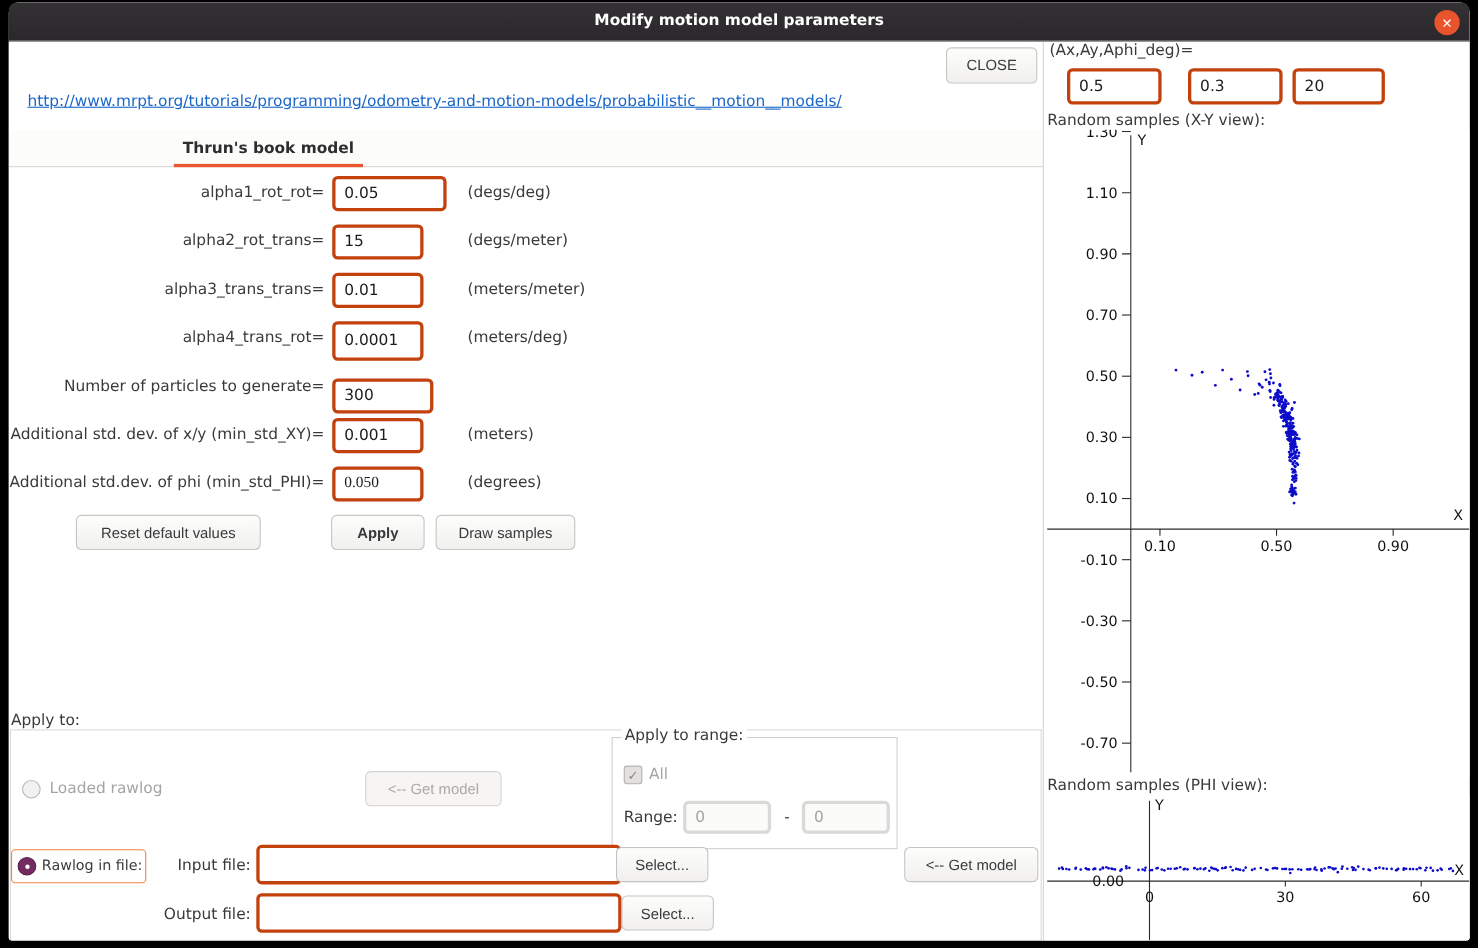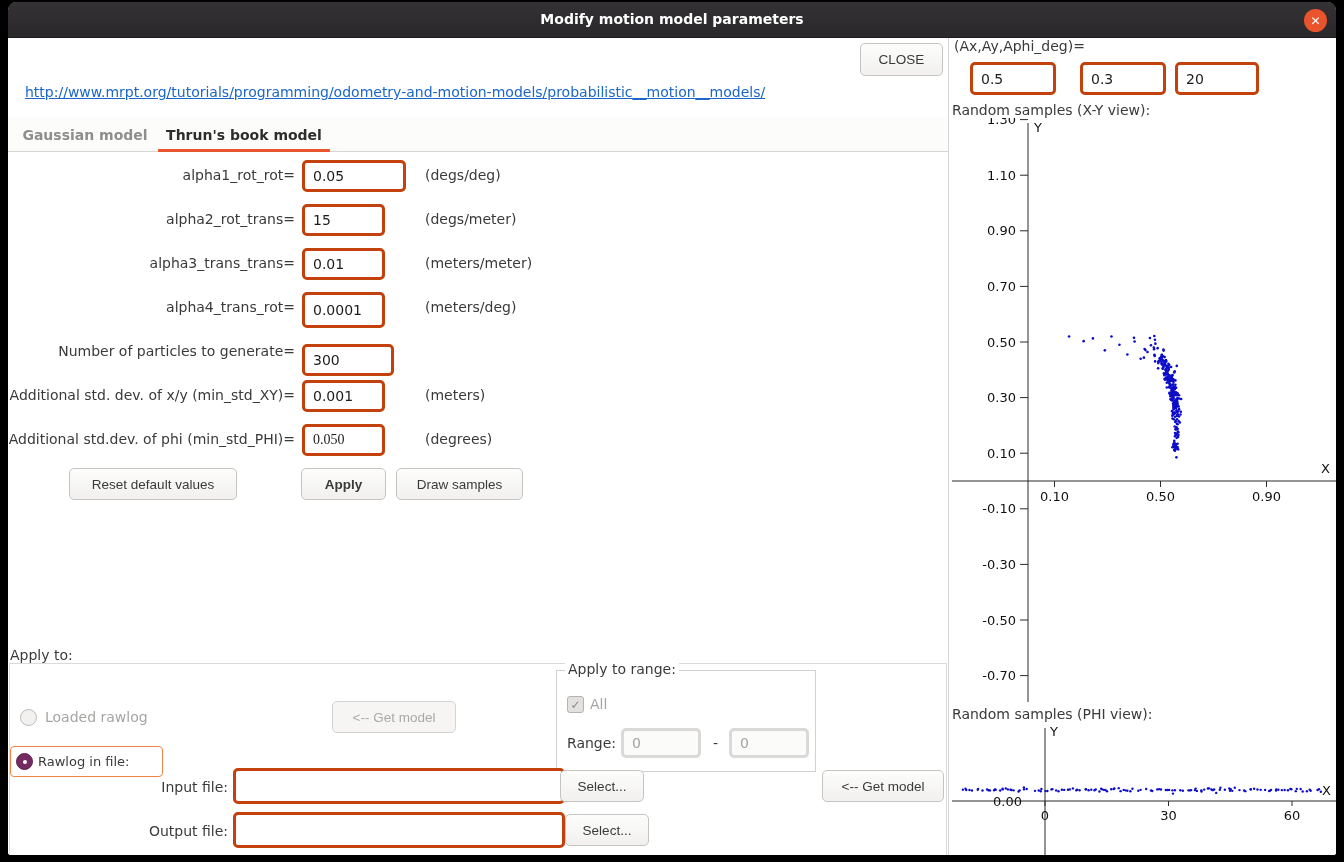--- a/index.html
+++ b/index.html
@@ -57,21 +57,20 @@
       </div>
     </div>
 
     <div class="content">
 
       <button class="btn" style="left:852px;top:5px;width:83px;height:33px;">CLOSE</button>
 
       <div class="link" style="left:17px;top:46px;">http://www.mrpt.org/tutorials/programming/odometry-and-motion-models/probabilistic__motion__models/</div>
 
       <div class="tabbar">
-        <div class="tab inactive" style="left:8px;width:138px;">Gaussian model</div>
         <div class="tab active" style="left:146px;width:180px;">Thrun's book model</div>
       </div>
       <div class="tab-underline" style="left:150px;width:172px;"></div>
 
       <div class="lbl" style="left:-60px;top:129px;width:347px;text-align:right;">alpha1_rot_rot=</div>
       <input class="tinput" style="left: 294px; top: 122px; width: 104px; height: 32px;" value="0.05">
       <div class="lbl" style="left:417px;top:129px;">(degs/deg)</div>
 
       <div class="lbl" style="left:-60px;top:173px;width:347px;text-align:right;">alpha2_rot_trans=</div>
       <input class="tinput" style="left: 294px; top: 166px; width: 83px; height: 32px;" value="15">
@@ -111,21 +110,21 @@
       <div class="groupbox" style="left:548px;top:632px;width:260px;height:102px;">
         <div class="legend" style="left:8px;top:-10px;">Apply to range:</div>
         <span class="checkbox" style="left:10px;top:25px;">✓</span>
         <div class="lbl gray" style="left:33px;top:25px;">All</div>
         <div class="lbl" style="left:10px;top:64px;">Range:</div>
         <input class="tinput dis" style="left: 64px; top: 57px; width: 80px; height: 30px;" value="0">
         <div class="lbl" style="left:156px;top:64px;">-</div>
         <input class="tinput dis" style="left: 172px; top: 57px; width: 80px; height: 30px;" value="0">
       </div>
 
-      <div class="focus-ring" style="left:2px;top:708px;width:153px;height:31px;">
+      <div class="focus-ring" style="left:2px;top:734px;width:123px;height:31px;">
         <span class="radio-on" style="left:5px;top:6px;"></span>
         <div class="lbl" style="left:27px;top:7px;font-size:13px;">Rawlog in file:</div>
       </div>
 
       <div class="lbl" style="left:120px;top:741px;width:100px;text-align:right;">Input file:</div>
       <input class="tinput" style="left: 225px; top: 730px; width: 332px; height: 36px;" value="">
       <button class="btn" style="left:552px;top:732px;width:84px;height:32px;">Select...</button>
       <button class="btn" style="left:814px;top:732px;width:122px;height:32px;">&lt;-- Get model</button>
 
       <div class="lbl" style="left:118px;top:785px;width:102px;text-align:right;">Output file:</div>

